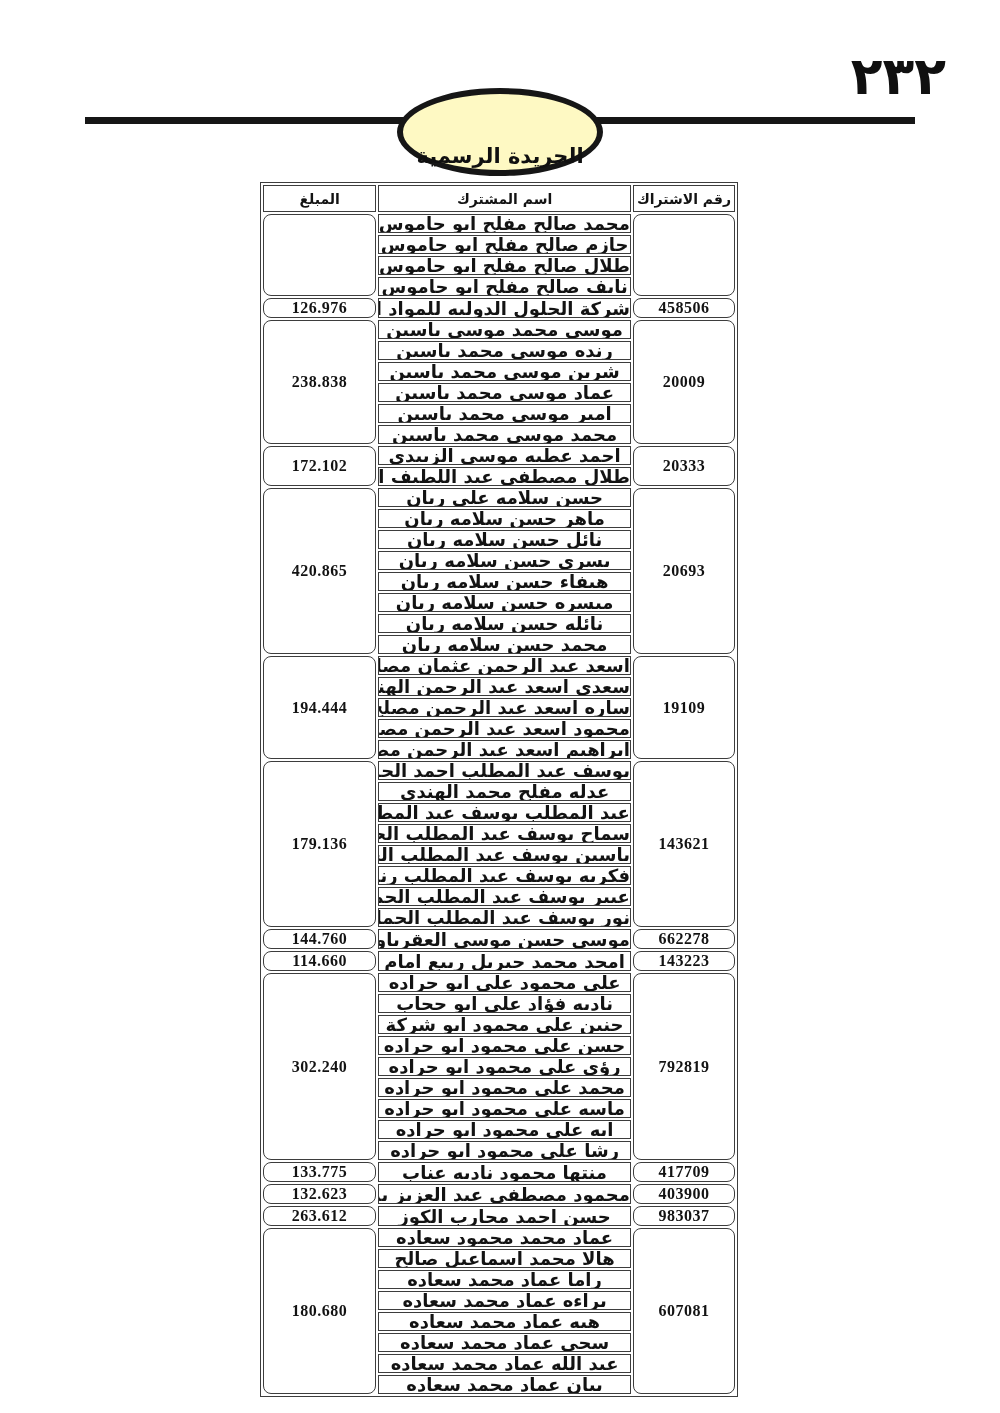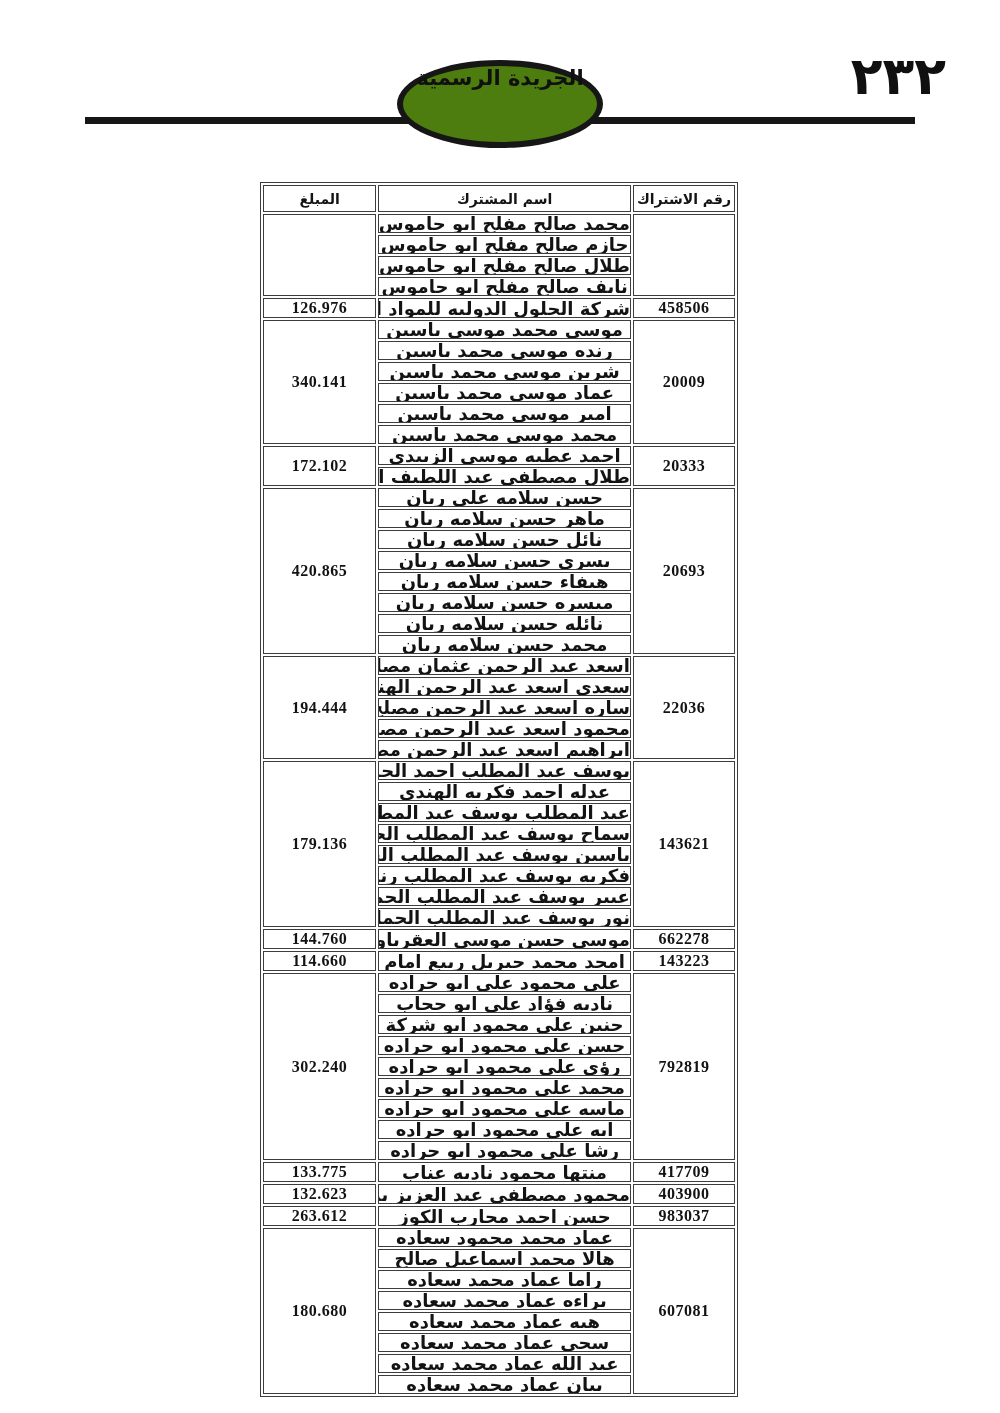--- a/index.html
+++ b/index.html
@@ -27,29 +27,29 @@
   .rule {
     position: absolute;
     top: 117px;
     left: 85px;
     width: 830px;
     height: 7px;
     background: #161616;
   }
   .masthead-ellipse {
     position: absolute;
-    top: 60px;
+    top: 88px;
     left: 397px;
     width: 206px;
     height: 88px;
-    background: #4d7c0f;
+    background: #fef9c3;
     border: 6px solid #161616;
     border-radius: 50%;
     display: flex;
-    align-items: flex-start;
+    align-items: flex-end;
     justify-content: center;
     z-index: 2;
   }
   .masthead-ellipse span {
     font-size: 21px;
     font-weight: bold;
     padding-bottom: 2px;
     color: #101010;
   }
   table.subs {
@@ -85,20 +85,21 @@
     height: 16px;
     line-height: 17px;
     font-size: 18px;
     font-weight: bold;
   }
   td.num, td.amt {
     font-family: "Liberation Serif", "DejaVu Serif", serif;
     font-weight: bold;
     font-size: 16px;
     letter-spacing: 0.5px;
+    border-radius: 8px;
   }
 </style>
 </head>
 <body>
 
 <div class="page">
 
   <div class="page-number">٢٣٢</div>
 
   <div class="rule"></div>
@@ -136,21 +137,21 @@
           <td class="name">نايف صالح مفلح ابو جاموس</td>
         </tr>
         <tr>
           <td class="num" rowspan="1">458506</td>
           <td class="name">شركة الحلول الدوليه للمواد الغذائيه</td>
           <td class="amt" rowspan="1">126.976</td>
         </tr>
         <tr>
           <td class="num" rowspan="6">20009</td>
           <td class="name">موسى محمد موسى ياسين</td>
-          <td class="amt" rowspan="6">340.141</td>
+          <td class="amt" rowspan="6">238.838</td>
         </tr>
         <tr>
           <td class="name">رنده موسى محمد ياسين</td>
         </tr>
         <tr>
           <td class="name">شرين موسى محمد ياسين</td>
         </tr>
         <tr>
           <td class="name">عماد موسى محمد ياسين</td>
         </tr>
@@ -188,21 +189,21 @@
         <tr>
           <td class="name">ميسره حسن سلامه ريان</td>
         </tr>
         <tr>
           <td class="name">نائله حسن سلامه ريان</td>
         </tr>
         <tr>
           <td class="name">محمد حسن سلامه ريان</td>
         </tr>
         <tr>
-          <td class="num" rowspan="5">22036</td>
+          <td class="num" rowspan="5">19109</td>
           <td class="name">اسعد عبد الرحمن عثمان مصلح</td>
           <td class="amt" rowspan="5">194.444</td>
         </tr>
         <tr>
           <td class="name">سعدي اسعد عبد الرحمن الهندي</td>
         </tr>
         <tr>
           <td class="name">ساره اسعد عبد الرحمن مصلح</td>
         </tr>
         <tr>
@@ -210,21 +211,21 @@
         </tr>
         <tr>
           <td class="name">ابراهيم اسعد عبد الرحمن مصلح</td>
         </tr>
         <tr>
           <td class="num" rowspan="8">143621</td>
           <td class="name">يوسف عبد المطلب احمد الجمل</td>
           <td class="amt" rowspan="8">179.136</td>
         </tr>
         <tr>
-          <td class="name">عدله احمد فكريه الهندى</td>
+          <td class="name">عدله مفلح محمد الهندى</td>
         </tr>
         <tr>
           <td class="name">عبد المطلب يوسف عبد المطلب الجمل</td>
         </tr>
         <tr>
           <td class="name">سماح يوسف عبد المطلب الجمل</td>
         </tr>
         <tr>
           <td class="name">ياسين يوسف عبد المطلب الجمل</td>
         </tr>

